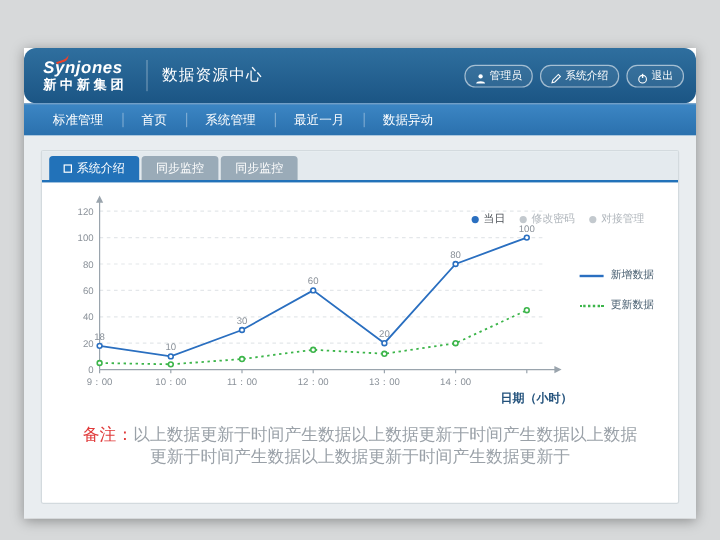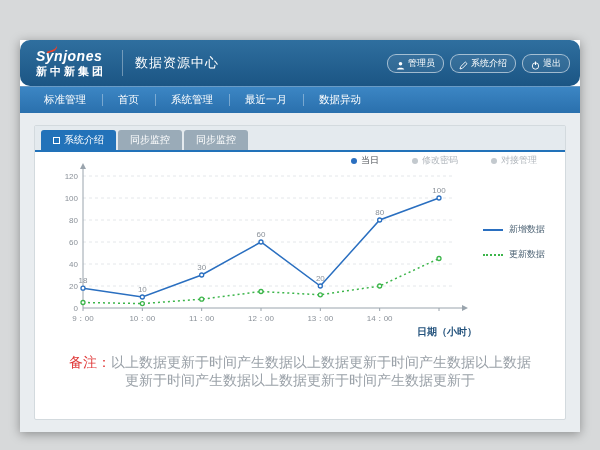--- a/index.html
+++ b/index.html
@@ -67,21 +67,21 @@
   }
   .tab {
     padding:0 12px; display:flex; align-items:center; gap:4px;
     font-size:10px; color:#fff; border-radius:3px 3px 0 0; cursor:pointer;
   }
   .tab.active { background:#2272b9; }
   .tab.inactive { background:#9aabb8; }
   .tab-ico { width:7px; height:7px; border:1px solid #fff; display:inline-block; }
   .panel-body { flex:1; position:relative; padding:8px 14px 6px; display:flex; flex-direction:column; min-height:0; }
   
-  .filters { position:absolute; top:2px; right:28px; display:flex; gap:33px; align-items:center; }
+  .filters { position:absolute; top:24px; right:28px; display:flex; gap:12px; align-items:center; }
   .filter { display:flex; align-items:center; gap:4px; font-size:9px; cursor:pointer; }
   .filter .dot { width:6px; height:6px; border-radius:50%; display:inline-block; }
   .filter.active .dot { background:#2a6fc0; }
   .filter.active { color:#4a4f55; }
   .filter.inactive .dot { background:#c3c9ce; }
   .filter.inactive { color:#b0b6bc; }
   
   .ylab { font-size:10px; font-weight:bold; color:#24527f; margin:20px 0 2px 4px; }
   .chart-row { display:flex; align-items:center; }
   #chart { width:430px; height:178px; flex:0 0 430px; }

